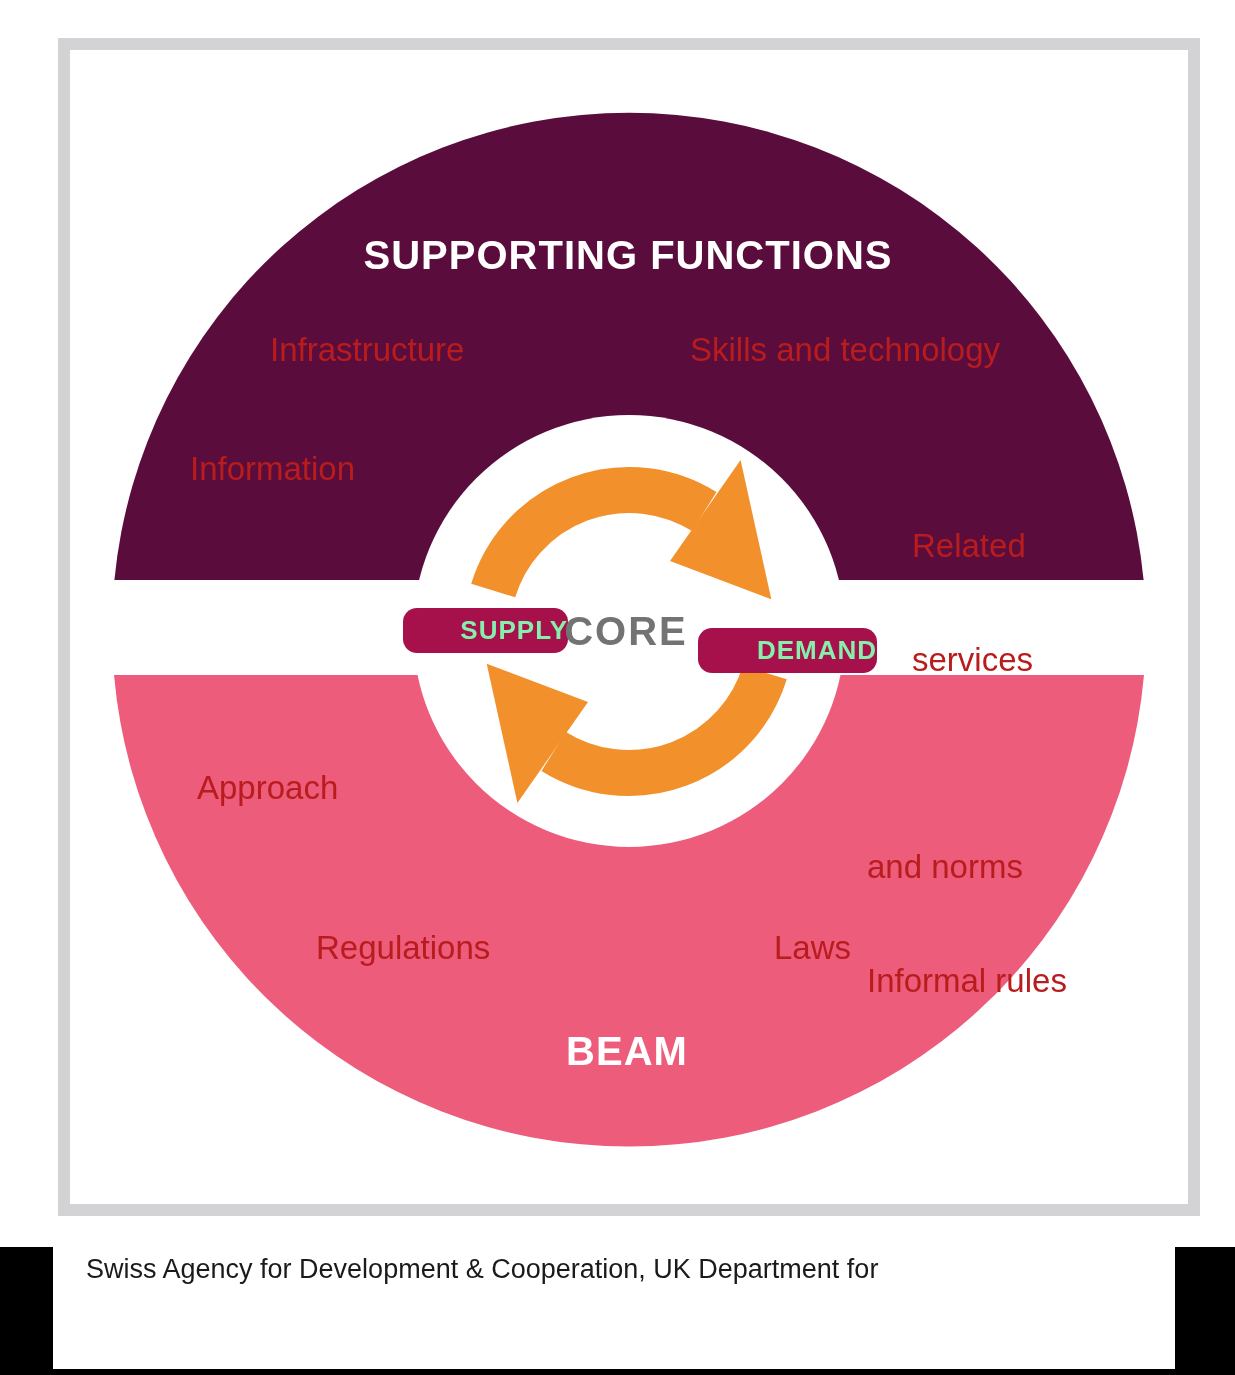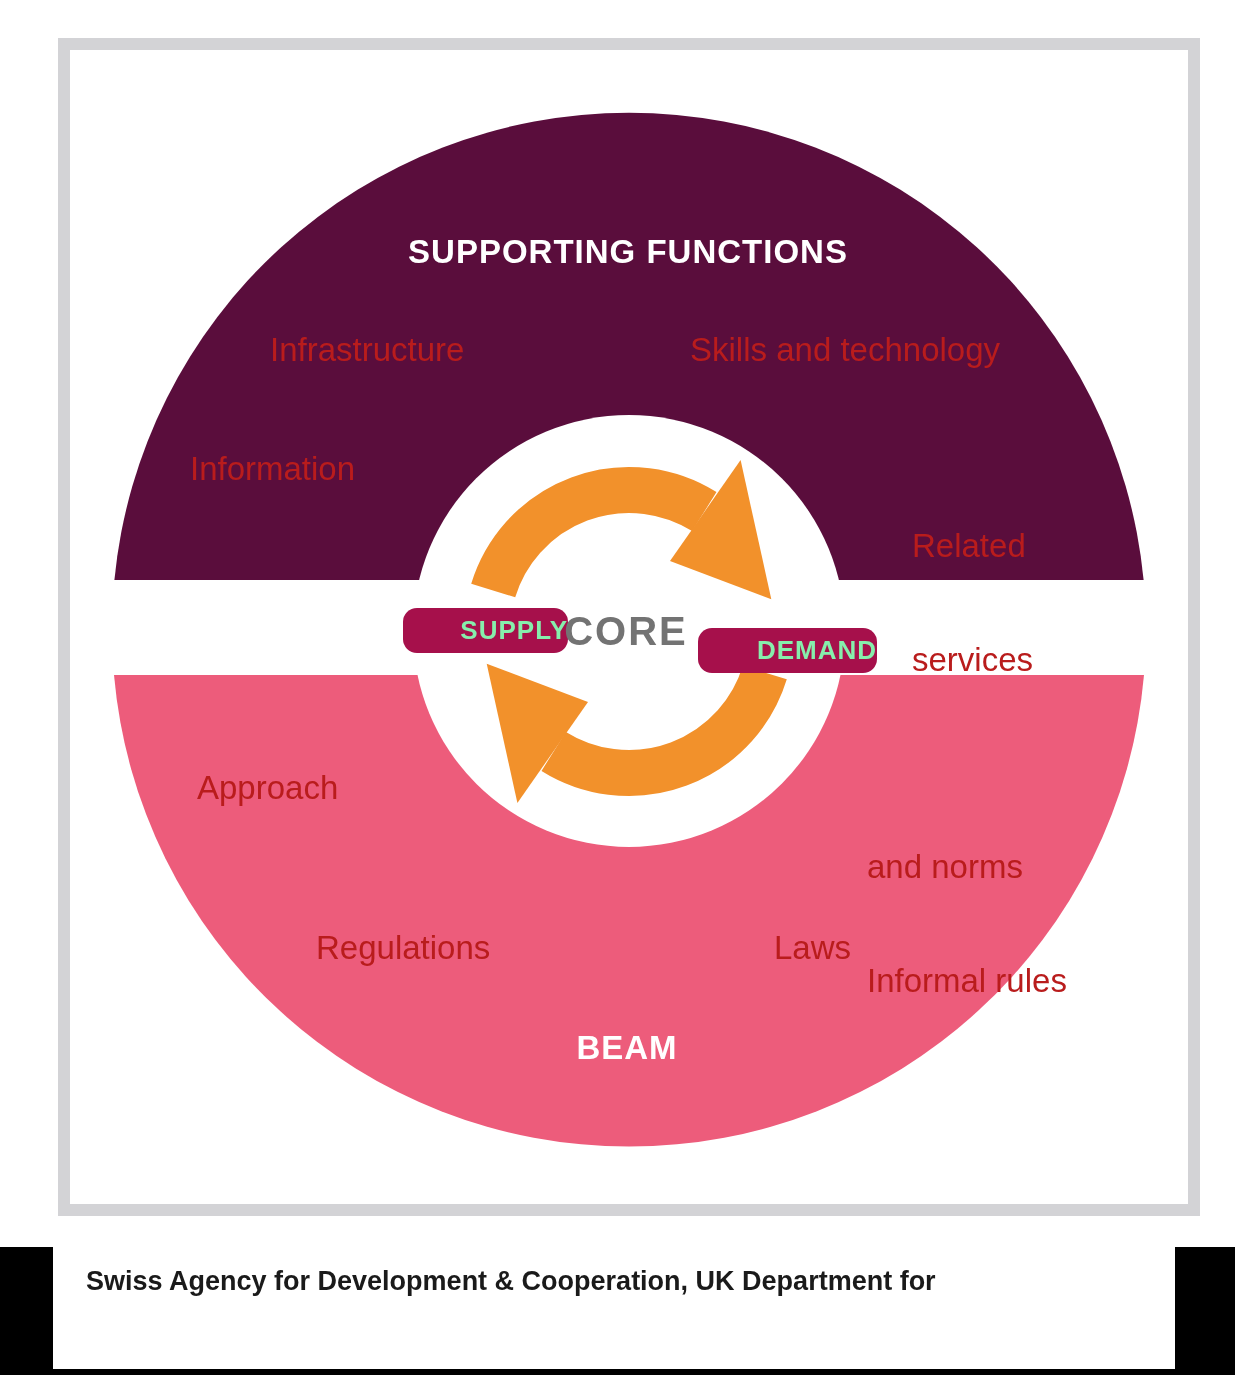--- a/index.html
+++ b/index.html
@@ -8,21 +8,21 @@
 
   
   .frame{left:58px;top:38px;width:1142px;height:1178px;border:12px solid #D3D3D6;
     box-sizing:border-box;background:#ffffff;}
 
   
   svg.diagram{left:0;top:0;width:1235px;height:1375px;}
 
   
   .dlabel{color:#b91c1c;font-size:33px;line-height:38px;white-space:pre;}
-  .dtitle{color:#ffffff;font-size:33px;font-weight:bold;letter-spacing:1px;
+  .dtitle{color:#ffffff;font-size:40px;font-weight:bold;letter-spacing:1px;
     transform:translateX(-50%);white-space:nowrap;}
 
   .badge{background:#A6104B;border-radius:14px;height:45px;line-height:45px;
     color:#86efac;font-weight:bold;font-size:26px;letter-spacing:1px;text-align:right;
     box-sizing:border-box;}
   .badge-supply{left:403px;top:608px;width:165px;}
   .badge-demand{left:698px;top:628px;width:179px;}
   .core-word{left:626px;top:631px;transform:translate(-50%,-50%);
     color:#737373;font-size:40px;font-weight:bold;letter-spacing:2px;}
 
@@ -34,22 +34,22 @@
   .lab-informal{left:867px;top:772px;}
   .lab-regulations{left:296px;top:929px;margin-left:20px;}
   .lab-laws{left:774px;top:929px;}
   .title-top{left:628px;top:233px;}
   .title-bottom{left:627px;top:1029px;}
 
   
   .caption-band{left:0;top:1247px;width:1235px;height:128px;background:#000000;}
   .caption-box{left:53px;top:0;width:1122px;height:122px;background:#ffffff;
     box-sizing:border-box;padding:4px 0 0 33px;}
-  .caption-line{color:#1A1A1A;font-size:27px;line-height:37px;font-weight:700;
-    white-space:nowrap;margin-top:12px;}
+  .caption-line{color:#1A1A1A;font-size:27px;line-height:37px;font-weight:400;
+    white-space:nowrap;}
 </style>
 </head>
 <body>
 
 <div class="abs frame"></div>
 
 <svg class="abs diagram" viewBox="0 0 1235 1375">
 
   <path d="M 114.4 580 A 517 517 0 0 1 1143.6 580 Z" fill="#5A0D3C"></path>
 

